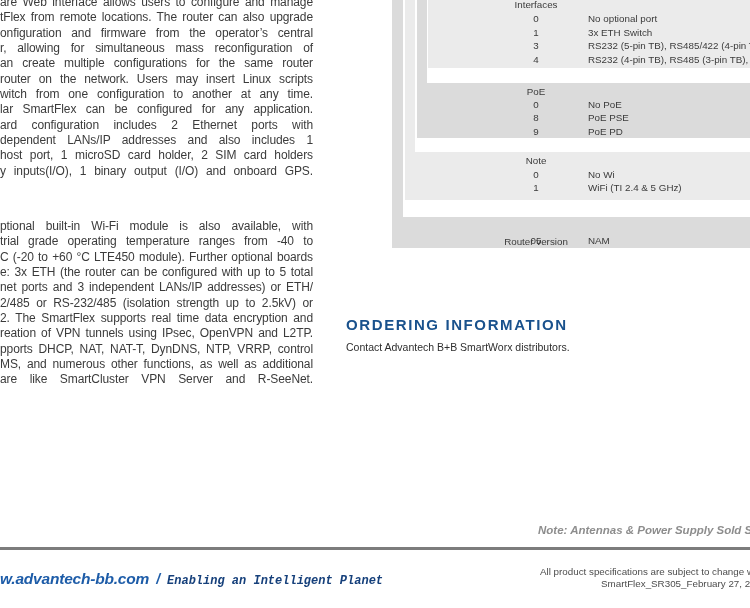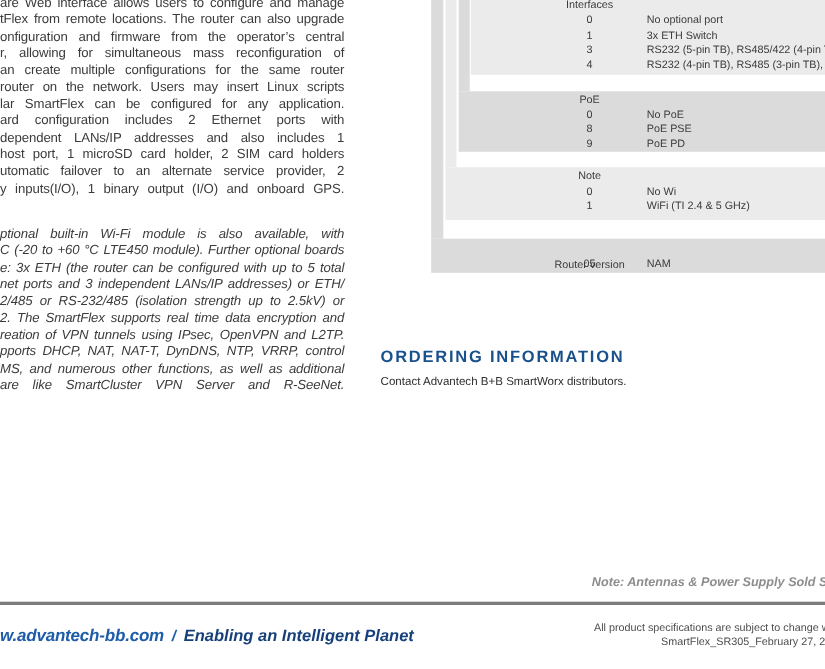--- a/index.html
+++ b/index.html
@@ -31,46 +31,47 @@
       font-size:10.5px;line-height:12.6px;color:#2e2e2e;}
 
   
   .antennas-note{position:absolute;left:538px;top:524px;white-space:nowrap;
       font-size:11.5px;font-weight:bold;font-style:italic;color:#8d8d8d;}
   .footer-rule{position:absolute;left:0;top:547px;width:750px;height:3px;background:#7c7c7c;}
   .footer-left{position:absolute;left:0;top:570px;white-space:nowrap;}
   .site-link{font-size:15.5px;font-weight:bold;font-style:italic;color:#1d5ca8;
       letter-spacing:-0.2px;text-decoration:none;}
   .site-sep{font-size:14px;font-weight:bold;font-style:italic;color:#1d5ca8;margin:0 7px;}
-  .tagline{font-family:Liberation Sans, sans-serif;
-      font-size:15px;font-weight:bold;font-style:italic;color:#16407b;}
+  .tagline{font-family:Liberation Mono, monospace;
+      font-size:12px;font-weight:bold;font-style:italic;color:#16407b;}
   .spec-note{position:absolute;white-space:nowrap;font-size:9.8px;line-height:11.5px;color:#4d4d4d;}
 </style>
 </head>
 <body>
 
 <div class="page">
 
   <div class="left-col" style="top:-5px;">
     <div class="jline">are Web interface allows users to configure and manage</div>
     <div class="jline">tFlex from remote locations. The router can also upgrade</div>
     <div class="jline">onfiguration and firmware from the operator’s central</div>
     <div class="jline">r, allowing for simultaneous mass reconfiguration of</div>
     <div class="jline">an create multiple configurations for the same router</div>
     <div class="jline">router on the network. Users may insert Linux scripts</div>
+    <div class="jline">witch from one configuration to another at any time.</div>
     <div class="jline">lar SmartFlex can be configured for any application.</div>
     <div class="jline">ard configuration includes 2 Ethernet ports with</div>
     <div class="jline">dependent LANs/IP addresses and also includes 1</div>
     <div class="jline">host port, 1 microSD card holder, 2 SIM card holders</div>
-    <div class="jline">utomatic failover to an alternate service provider, 2</div>
     <div class="jline">y inputs(I/O), 1 binary output (I/O) and onboard GPS.</div>
   </div>
 
-  <div class="left-col" style="top:205px;font-style:italic;">
+  <div class="left-col" style="top:219px;">
     <div class="jline">ptional built-in Wi-Fi module is also available, with</div>
+    <div class="jline">trial grade operating temperature ranges from -40 to</div>
     <div class="jline">C (-20 to +60 °C LTE450 module). Further optional boards</div>
     <div class="jline">e: 3x ETH (the router can be configured with up to 5 total</div>
     <div class="jline">net ports and 3 independent LANs/IP addresses) or ETH/</div>
     <div class="jline">2/485 or RS-232/485 (isolation strength up to 2.5kV) or</div>
     <div class="jline">2. The SmartFlex supports real time data encryption and</div>
     <div class="jline">reation of VPN tunnels using IPsec, OpenVPN and L2TP.</div>
     <div class="jline">pports DHCP, NAT, NAT-T, DynDNS, NTP, VRRP, control</div>
     <div class="jline">MS, and numerous other functions, as well as additional</div>
     <div class="jline">are like SmartCluster VPN Server and R-SeeNet.</div>
   </div>

